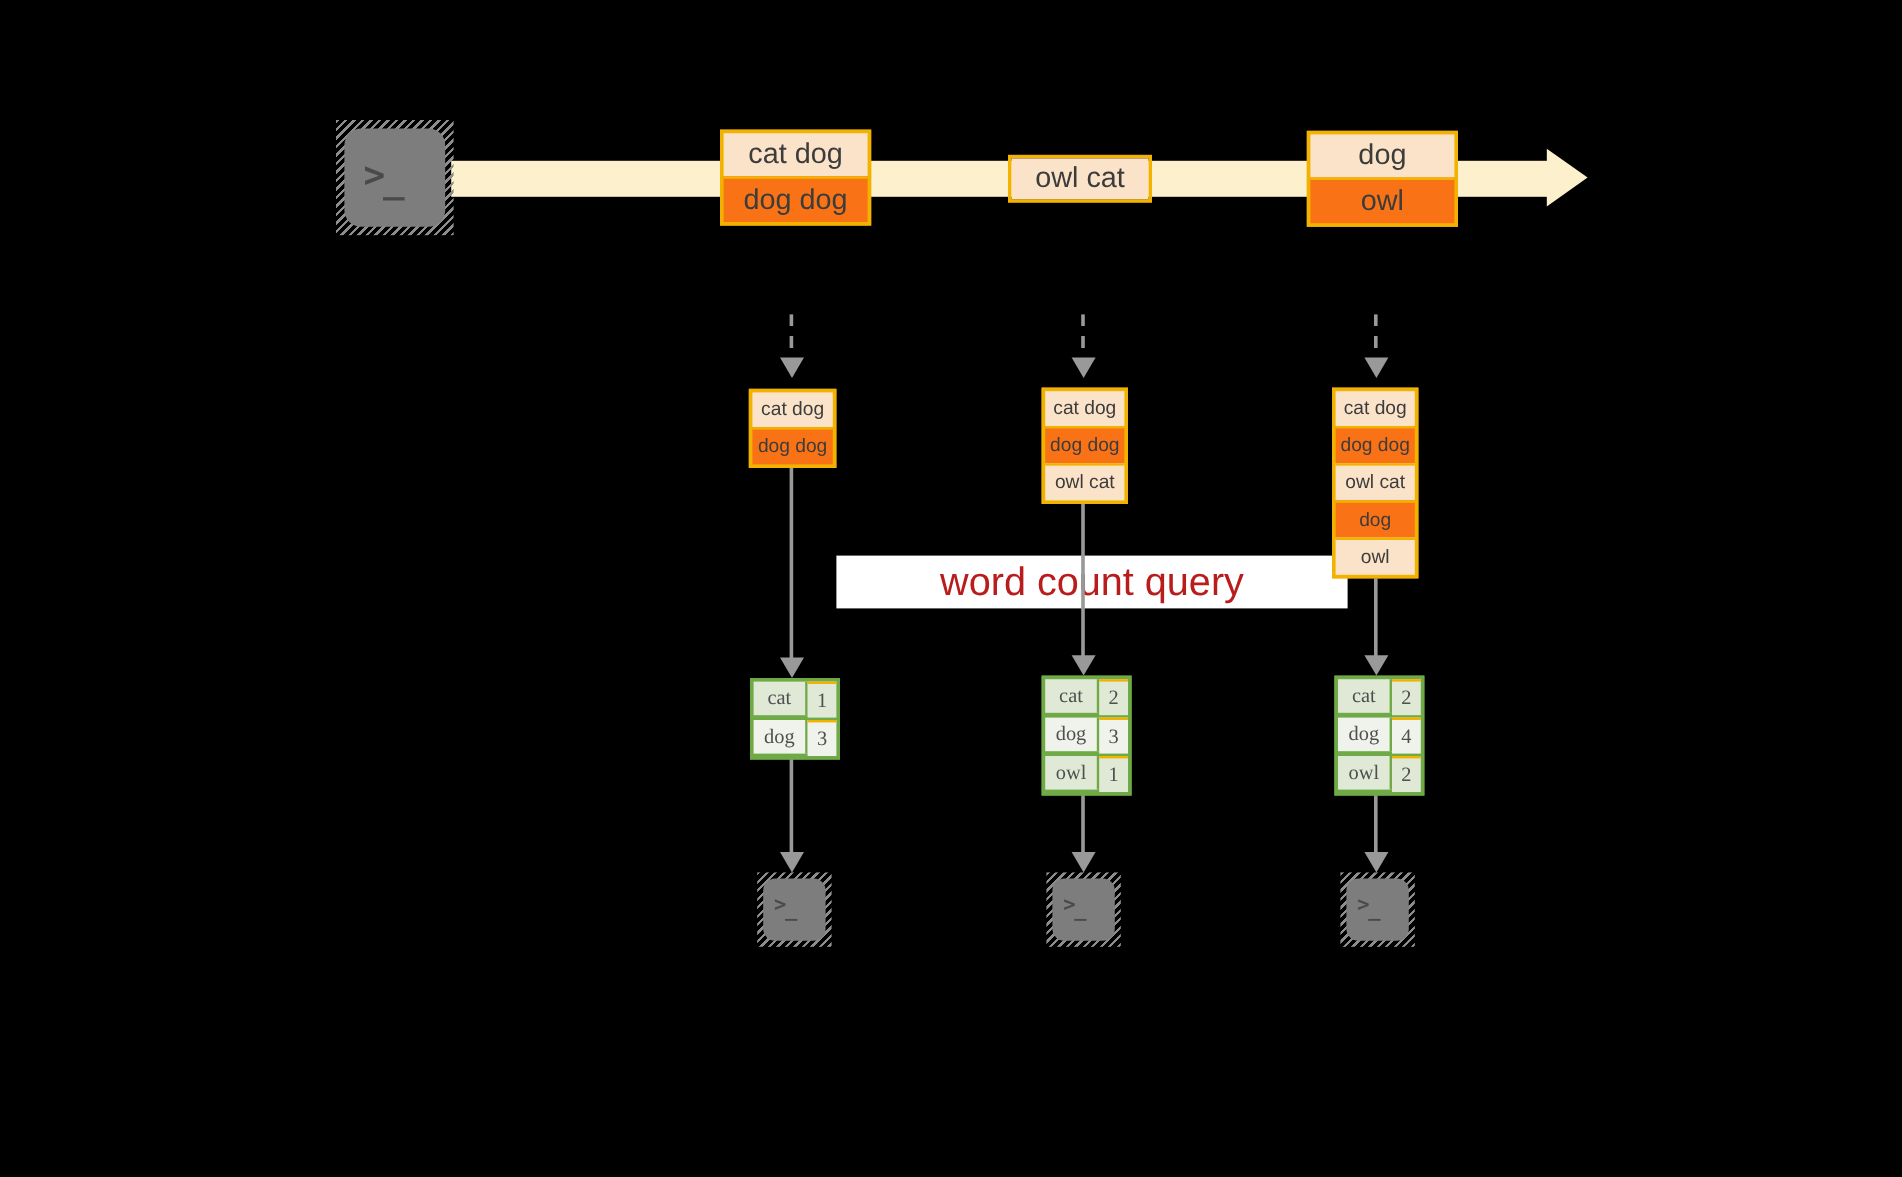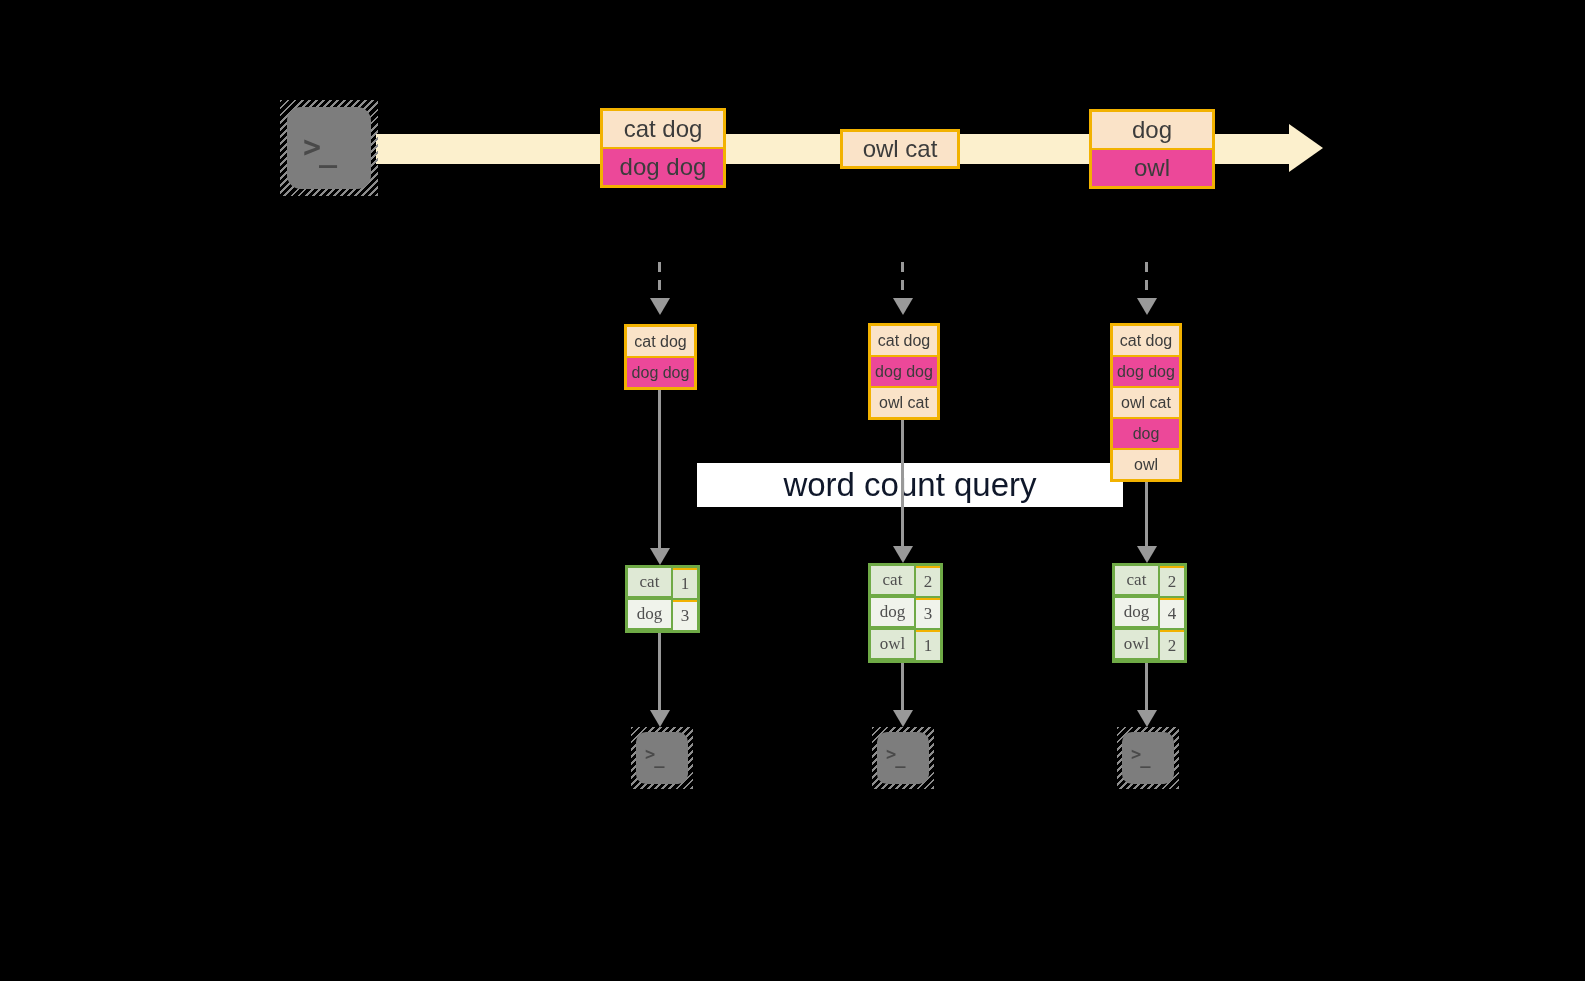--- a/index.html
+++ b/index.html
@@ -22,32 +22,32 @@
   .term-small .term-inner{inset:5px;border-radius:10px;padding:12px 0 0 9px;font-size:17px;letter-spacing:-1px;}
   .g2{align-self:flex-start;transform:translateY(4px);}
 
   
   .evbox,.stack{border:3px solid #f2b200;z-index:3;background:#f2b200;}
   .cell{display:flex;align-items:center;justify-content:center;color:#3c3c3c;}
   .evbox .cell{height:36px;font-size:24px;}
   .stack .cell{height:29px;font-size:16px;}
   .cell + .cell{border-top:2px solid #f2b200;}
   .fa{background:#fae3c8;}
-  .fb{background:#ec4899;}
+  .fb{background:#f97316;}
 
   
   .dash{width:3px;background:repeating-linear-gradient(to bottom,#999999 0 10px,rgba(0,0,0,0) 10px 18px);z-index:2;}
   .line{width:3px;background:#999999;z-index:2;}
   .head{width:0;height:0;border-left:10px solid transparent;border-right:10px solid transparent;
     border-top:17px solid #999999;z-index:2;}
 
   
   .band{left:697px;top:463px;width:426px;height:44px;background:#ffffff;z-index:1;
     display:flex;align-items:center;justify-content:center;}
-  .band span{font-size:33px;color:#0f172a;}
+  .band span{font-size:33px;color:#b91c1c;}
 
   
   .wct{border:3px solid #6faa46;z-index:3;background:#6faa46;font-family:Liberation Serif, serif;}
   .row{display:flex;}
   .row + .row{border-top:2px solid #6faa46;}
   .wct .cell{height:28px;font-size:17px;color:#4f4f4f;}
   .wct .w{width:43px;border-right:2px solid #6faa46;}
   .wct .c{width:24px;}
   .rA .cell{background:#dfe9d5;}
   .rB .cell{background:#f0f3eb;}

